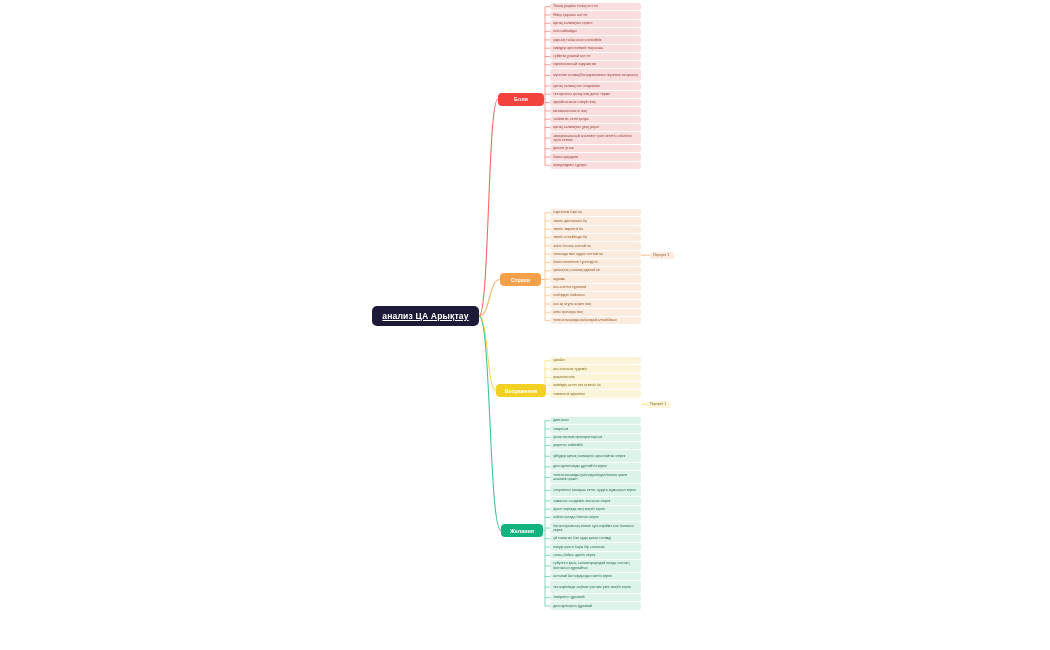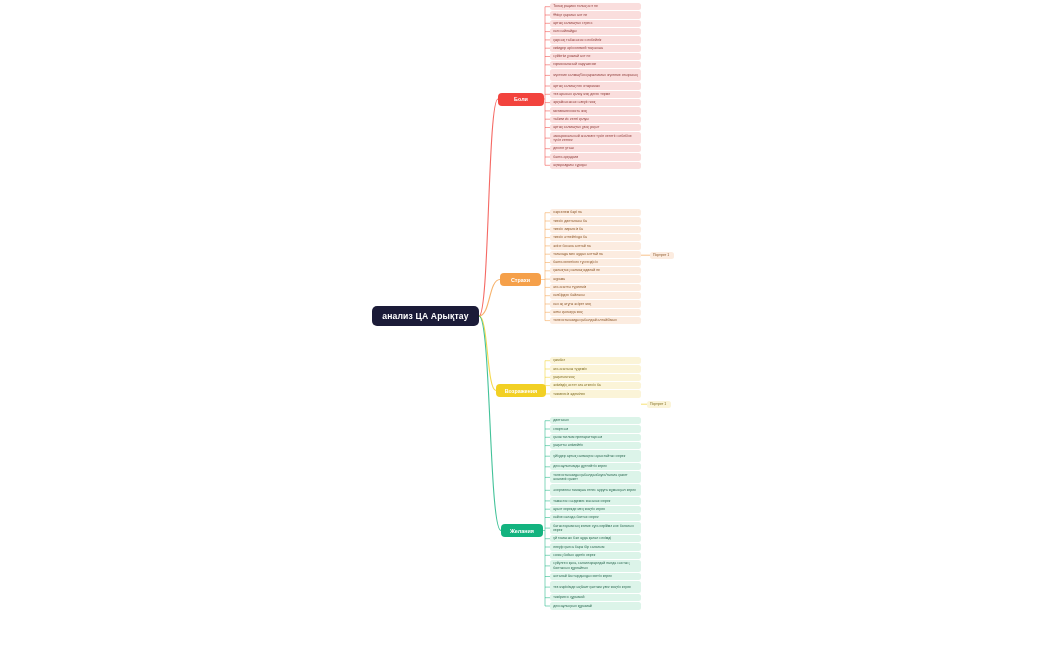--- a/index.html
+++ b/index.html
@@ -174,21 +174,21 @@
         <path d="M543,530.5 L545,530.5" stroke="#13b37f" stroke-opacity="0.65" fill="none" stroke-width="0.8"></path>
         <path d="M479,316 C489.45,316 487.55,99 498,99" stroke="#f2433d" stroke-opacity="0.8" fill="none" stroke-width="1.1"></path>
         <path d="M479,316 C490.55,316 488.45,279.5 500,279.5" stroke="#f5a04a" stroke-opacity="0.8" fill="none" stroke-width="1.1"></path>
         <path d="M479,316 C488.35,316 486.65,390.5 496,390.5" stroke="#f2d024" stroke-opacity="0.8" fill="none" stroke-width="1.1"></path>
         <path d="M479,316 C491.1,316 488.9,530.5 501,530.5" stroke="#13b37f" stroke-opacity="0.8" fill="none" stroke-width="1.1"></path>
         <path d="M641,255.2 L650,255.2" stroke="#f5a04a" stroke-opacity="0.8" fill="none" stroke-width="0.8"></path>
         <path d="M641,404.2 L647,404.2" stroke="#f2d024" stroke-opacity="0.8" fill="none" stroke-width="0.8"></path>
       </g>
   </svg>
 
-  <div class="root-node" style="left:372px; top:306px; width:107px; height:20px;">
+  <div class="root-node" style="left:372px; top:306px; width:107px; height:20px;text-decoration:underline;">
     <span>анализ ЦА Арықтау</span>
   </div>
 
   <div id="nodes-layer">
       <div class="leaf red" style="left: 550px; top: 3px; width: 91px; height: 7.4px;">
         <span>Толық рацион толық ант пе</span>
       </div>
       <div class="leaf red" style="left: 550px; top: 11.3px; width: 91px; height: 7.4px;">
         <span>Өзіңе қараған ант пе</span>
       </div>

